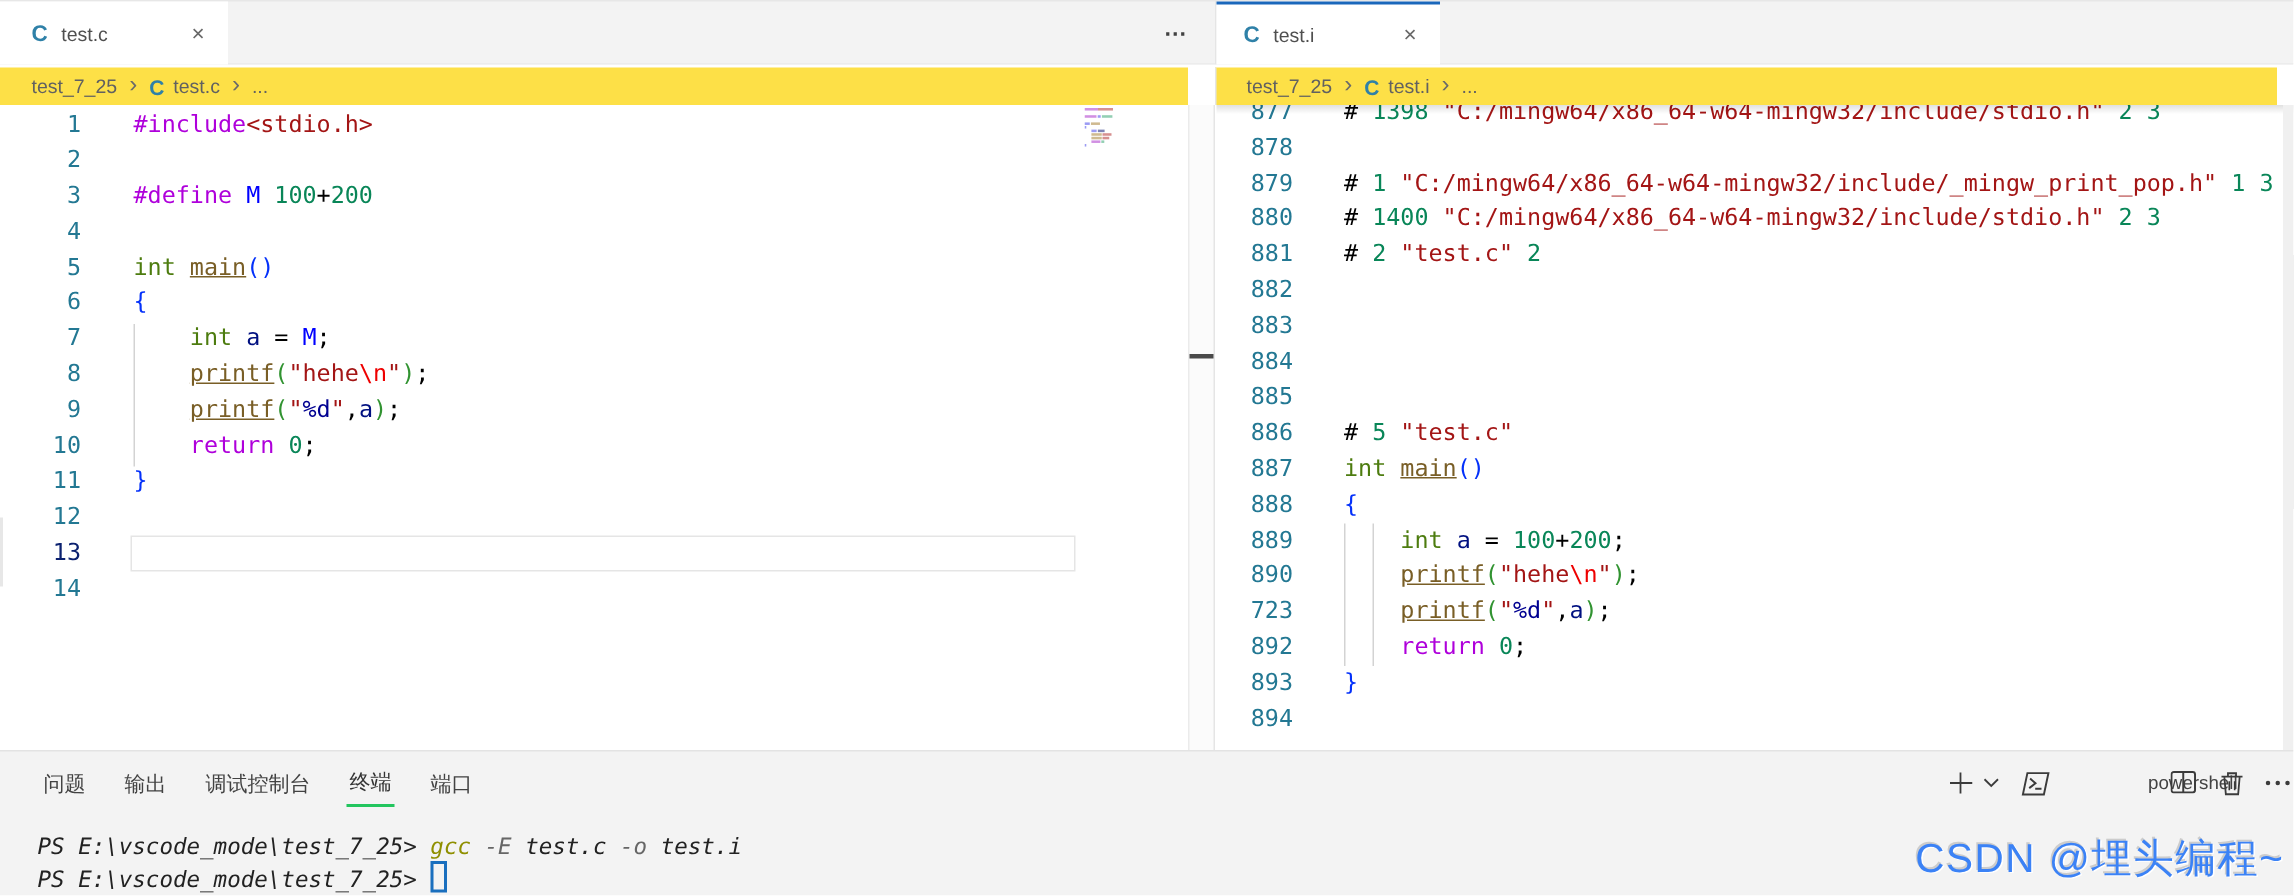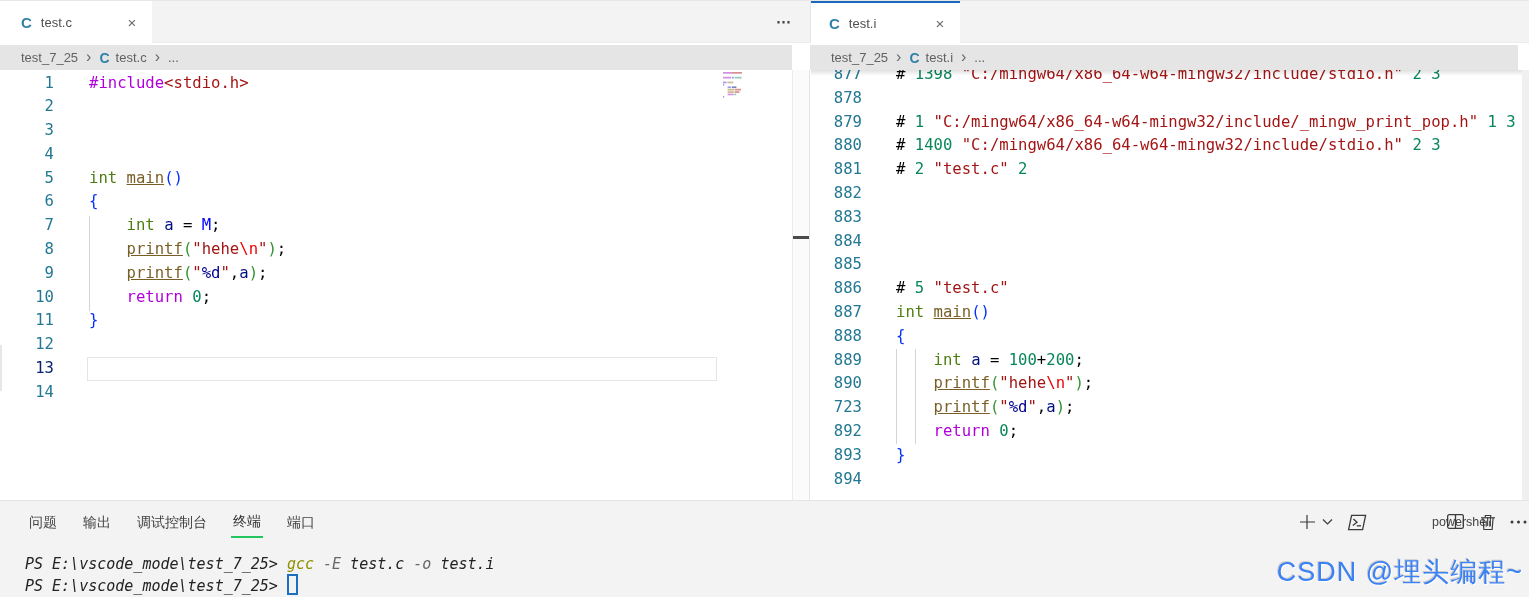--- a/index.html
+++ b/index.html
@@ -18,21 +18,21 @@
   .tab .tlabel { font-size:13px; color:#4f4f4f; }
   .tab .tclose { position:absolute; right:10px; top:50%; transform:translateY(-50%);
     color:#696969; font-size:15px; line-height:1; width:20px; height:20px;
     display:flex; align-items:center; justify-content:center; border-radius:4px; }
   .tab.focused { border-top:2px solid #1a67bb; }
   .tabactions { position:absolute; right:18px; top:0; height:42px;
     display:flex; align-items:center; color:#424242; font-size:15px;
     letter-spacing:1px; font-weight:bold; }
 
   
-  .breadcrumbs { position:absolute; top:45px; height:25px; background:#e5e5e5;
+  .breadcrumbs { position:absolute; top:45px; height:25px; background:#fde047;
     display:flex; align-items:center; font-size:13px; color:#616161; white-space:nowrap; }
   .breadcrumbs.left  { left:0;    width:792px; padding-left:21px; }
   .breadcrumbs.right { left:810px; width:708px; padding-left:20px; border-left:1px solid #e5e5e5; }
   .crumb { color:#616161; }
   .crumb-sep { color:#6a6a6a; margin:0 8px; font-size:16px; position:relative; top:-1px; }
   .crumb-cicon { font-weight:bold; color:#2f81a8; font-size:14px; margin-right:6px; }
 
   
   .editor { position:absolute; top:70px; height:430px; overflow:hidden; background:#ffffff; }
   .editor.left  { left:0;    width:792px; }
@@ -144,21 +144,21 @@
       <span class="crumb-cicon">C</span>
       <span class="crumb">test.i</span>
       <span class="crumb-sep">›</span>
       <span class="crumb">...</span>
     </div>
 
   <div class="editor left">
     <div class="lines" id="lines-left" style="top:1.5px;">
         <div class="cline"><div class="lnum">1</div><div class="ltext"><span class="tk-pp">#include</span><span class="tk-str">&lt;stdio.h&gt;</span></div></div>
         <div class="cline"><div class="lnum">2</div><div class="ltext"></div></div>
-        <div class="cline"><div class="lnum">3</div></div>
+        <div class="cline"><div class="lnum">3</div><div class="ltext"><span class="tk-pp">#define</span><span class="tk-plain"> </span><span class="tk-macro">M</span><span class="tk-plain"> </span><span class="tk-num">100</span><span class="tk-plain">+</span><span class="tk-num">200</span></div></div>
         <div class="cline"><div class="lnum">4</div><div class="ltext"></div></div>
         <div class="cline"><div class="lnum">5</div><div class="ltext"><span class="tk-kw">int</span><span class="tk-plain"> </span><span class="tk-fn">main</span><span class="tk-b1">()</span></div></div>
         <div class="cline"><div class="lnum">6</div><div class="ltext"><span class="tk-b1">{</span></div></div>
         <div class="cline"><div class="lnum">7</div><div class="ltext"><span class="tk-plain">    </span><span class="tk-kw">int</span><span class="tk-plain"> </span><span class="tk-var">a</span><span class="tk-plain"> = </span><span class="tk-macro">M</span><span class="tk-plain">;</span></div></div>
         <div class="cline"><div class="lnum">8</div><div class="ltext"><span class="tk-plain">    </span><span class="tk-fn">printf</span><span class="tk-b2">(</span><span class="tk-str">"hehe</span><span class="tk-esc">\n</span><span class="tk-str">"</span><span class="tk-b2">)</span><span class="tk-plain">;</span></div></div>
         <div class="cline"><div class="lnum">9</div><div class="ltext"><span class="tk-plain">    </span><span class="tk-fn">printf</span><span class="tk-b2">(</span><span class="tk-str">"</span><span class="tk-fmt">%d</span><span class="tk-str">"</span><span class="tk-plain">,</span><span class="tk-var">a</span><span class="tk-b2">)</span><span class="tk-plain">;</span></div></div>
         <div class="cline"><div class="lnum">10</div><div class="ltext"><span class="tk-plain">    </span><span class="tk-kw2">return</span><span class="tk-plain"> </span><span class="tk-num">0</span><span class="tk-plain">;</span></div></div>
         <div class="cline"><div class="lnum">11</div><div class="ltext"><span class="tk-b1">}</span></div></div>
         <div class="cline"><div class="lnum">12</div><div class="ltext"></div></div>
         <div class="cline"><div class="lnum active">13</div><div class="ltext"></div></div>

